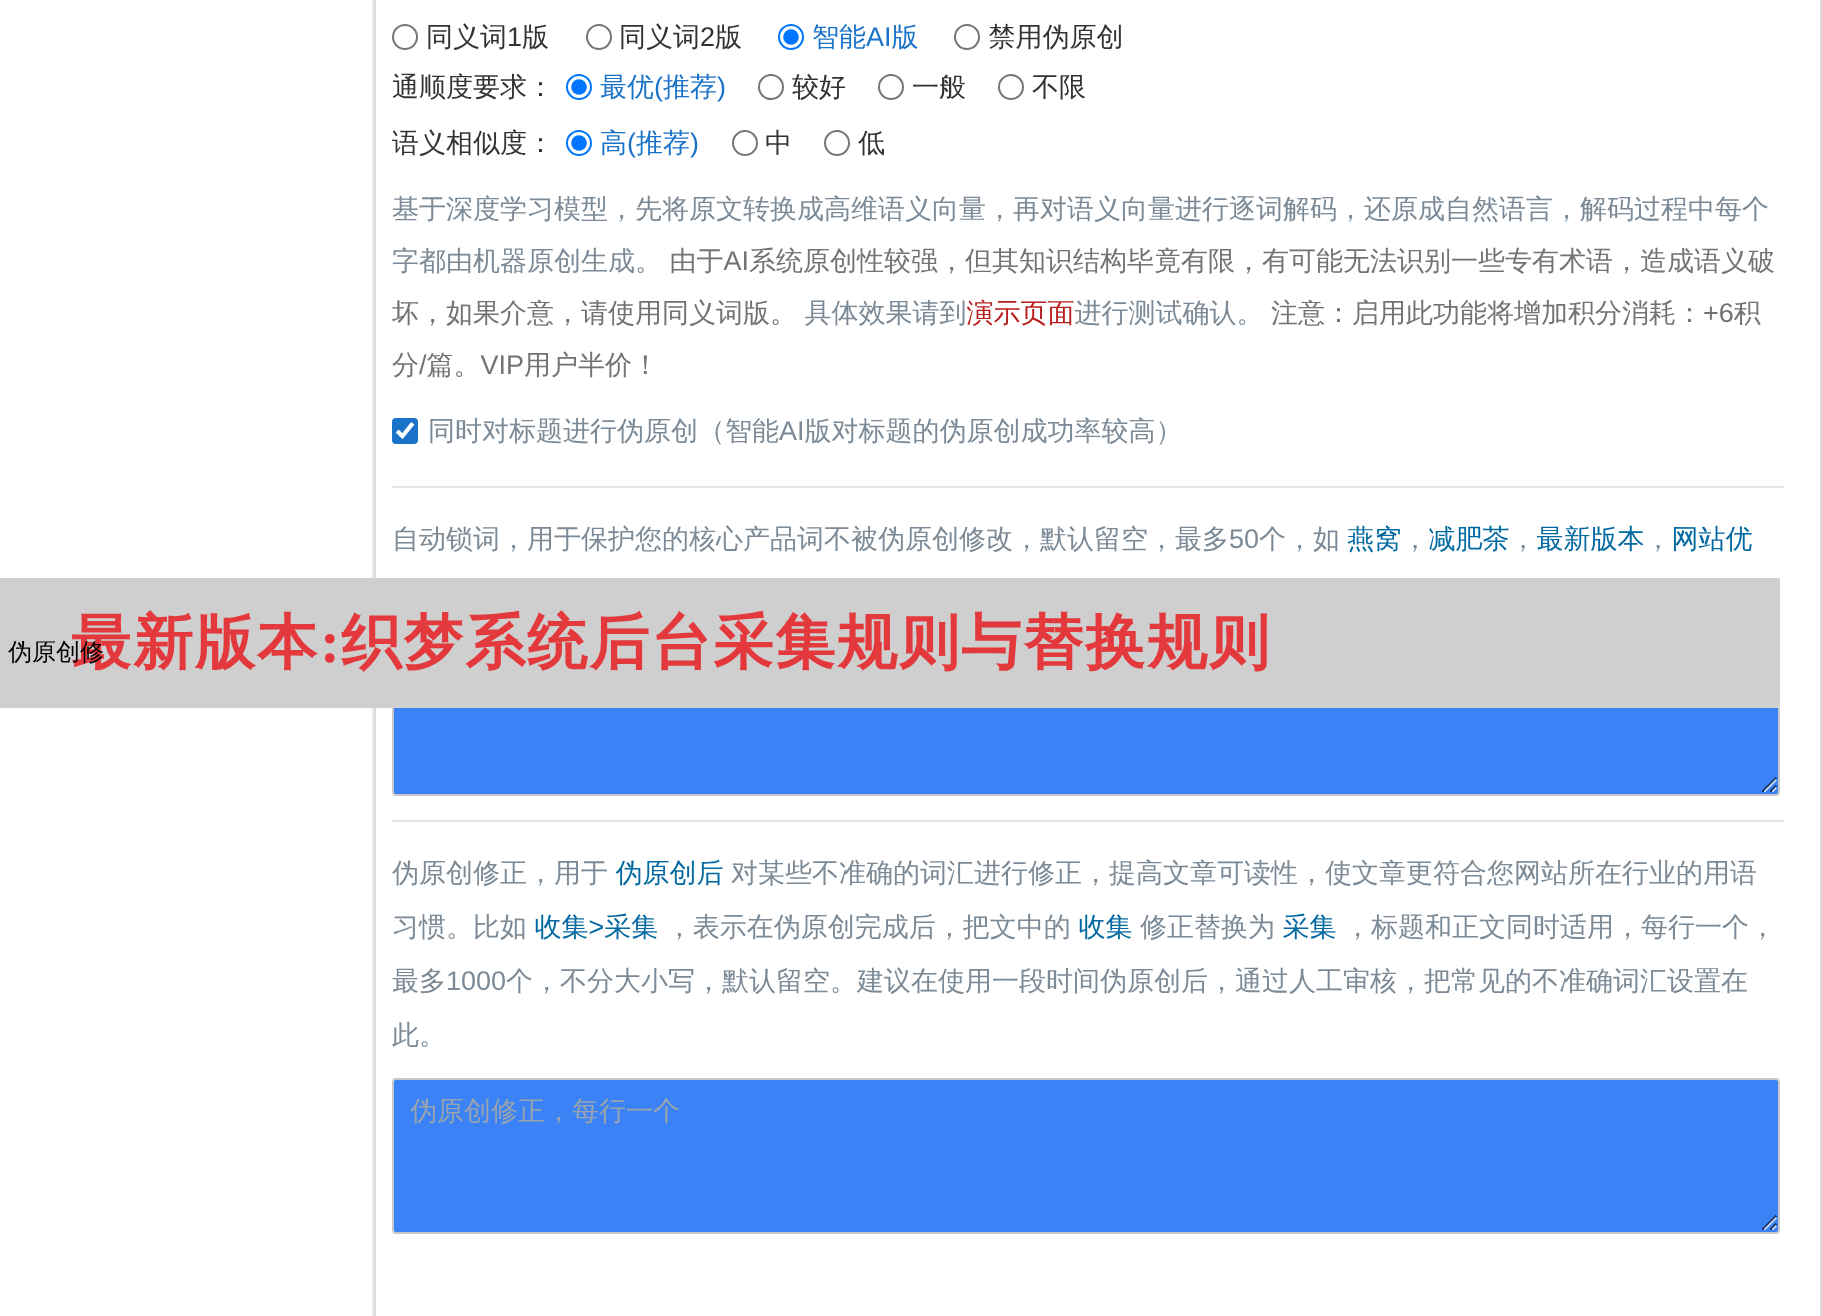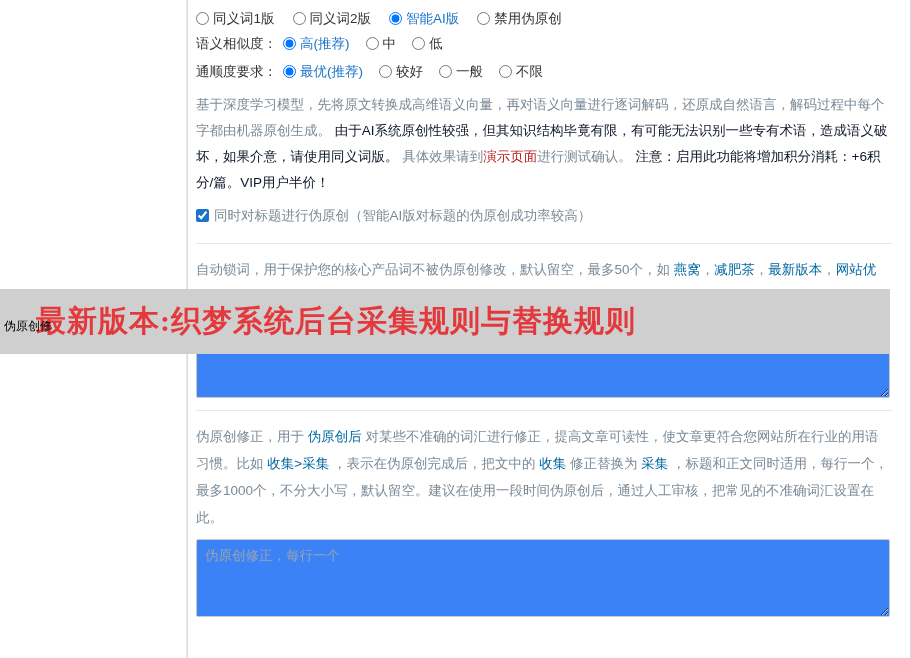--- a/index.html
+++ b/index.html
@@ -81,21 +81,21 @@
     display: flex;
     align-items: center;
     gap: 16px;
   }
   .desc {
     padding: 6px 6px 0 4px;
     line-height: 1.95;
     font-size: 13.5px;
     color: #7b8a96;
   }
-  .desc .red { color: #0f172a; }
+  .desc .red { color: #737373; }
   .desc .link { color: #b91c1c; text-decoration: none; cursor: pointer; }
   .checkbox-row {
     display: flex;
     align-items: center;
     gap: 5px;
     padding: 10px 0 6px 4px;
     font-size: 13.5px;
     color: #7b8a96;
   }
   .checkbox-row input[type="checkbox"] {
@@ -188,55 +188,55 @@
         <input type="radio" name="mode" checked="" style="">
         <span class="lbl">智能AI版</span>
       </label>
       <label class="radio-opt">
         <input type="radio" name="mode" style="">
         <span class="lbl">禁用伪原创</span>
       </label>
     </div>
 
     <div class="field-row">
+      <span class="field-label">通顺度要求：</span>
+      <div class="field-opts">
+        <label class="radio-opt sel">
+          <input type="radio" name="fluency" checked="" style="">
+          <span class="lbl">最优(推荐)</span>
+        </label>
+        <label class="radio-opt">
+          <input type="radio" name="fluency" style="">
+          <span class="lbl">较好</span>
+        </label>
+        <label class="radio-opt">
+          <input type="radio" name="fluency" style="">
+          <span class="lbl">一般</span>
+        </label>
+        <label class="radio-opt">
+          <input type="radio" name="fluency" style="">
+          <span class="lbl">不限</span>
+        </label>
+      </div>
+    </div>
+
+    <div class="field-row">
       <span class="field-label">语义相似度：</span>
       <div class="field-opts">
         <label class="radio-opt sel">
           <input type="radio" name="similarity" checked="" style="">
           <span class="lbl">高(推荐)</span>
         </label>
         <label class="radio-opt">
           <input type="radio" name="similarity" style="">
           <span class="lbl">中</span>
         </label>
         <label class="radio-opt">
           <input type="radio" name="similarity" style="">
           <span class="lbl">低</span>
-        </label>
-      </div>
-    </div>
-
-    <div class="field-row">
-      <span class="field-label">通顺度要求：</span>
-      <div class="field-opts">
-        <label class="radio-opt sel">
-          <input type="radio" name="fluency" checked="" style="">
-          <span class="lbl">最优(推荐)</span>
-        </label>
-        <label class="radio-opt">
-          <input type="radio" name="fluency" style="">
-          <span class="lbl">较好</span>
-        </label>
-        <label class="radio-opt">
-          <input type="radio" name="fluency" style="">
-          <span class="lbl">一般</span>
-        </label>
-        <label class="radio-opt">
-          <input type="radio" name="fluency" style="">
-          <span class="lbl">不限</span>
         </label>
       </div>
     </div>
 
     <div class="desc">
       <span>基于深度学习模型，先将原文转换成高维语义向量，再对语义向量进行逐词解码，还原成自然语言，解码过程中每个字都由机器原创生成。</span>
       <span class="red">由于AI系统原创性较强，但其知识结构毕竟有限，有可能无法识别一些专有术语，造成语义破坏，如果介意，请使用同义词版。</span>
       <span>具体效果请到</span><a class="link" href="#">演示页面</a><span>进行测试确认。</span>
       <span class="red">注意：启用此功能将增加积分消耗：+6积分/篇。VIP用户半价！</span>
     </div>

